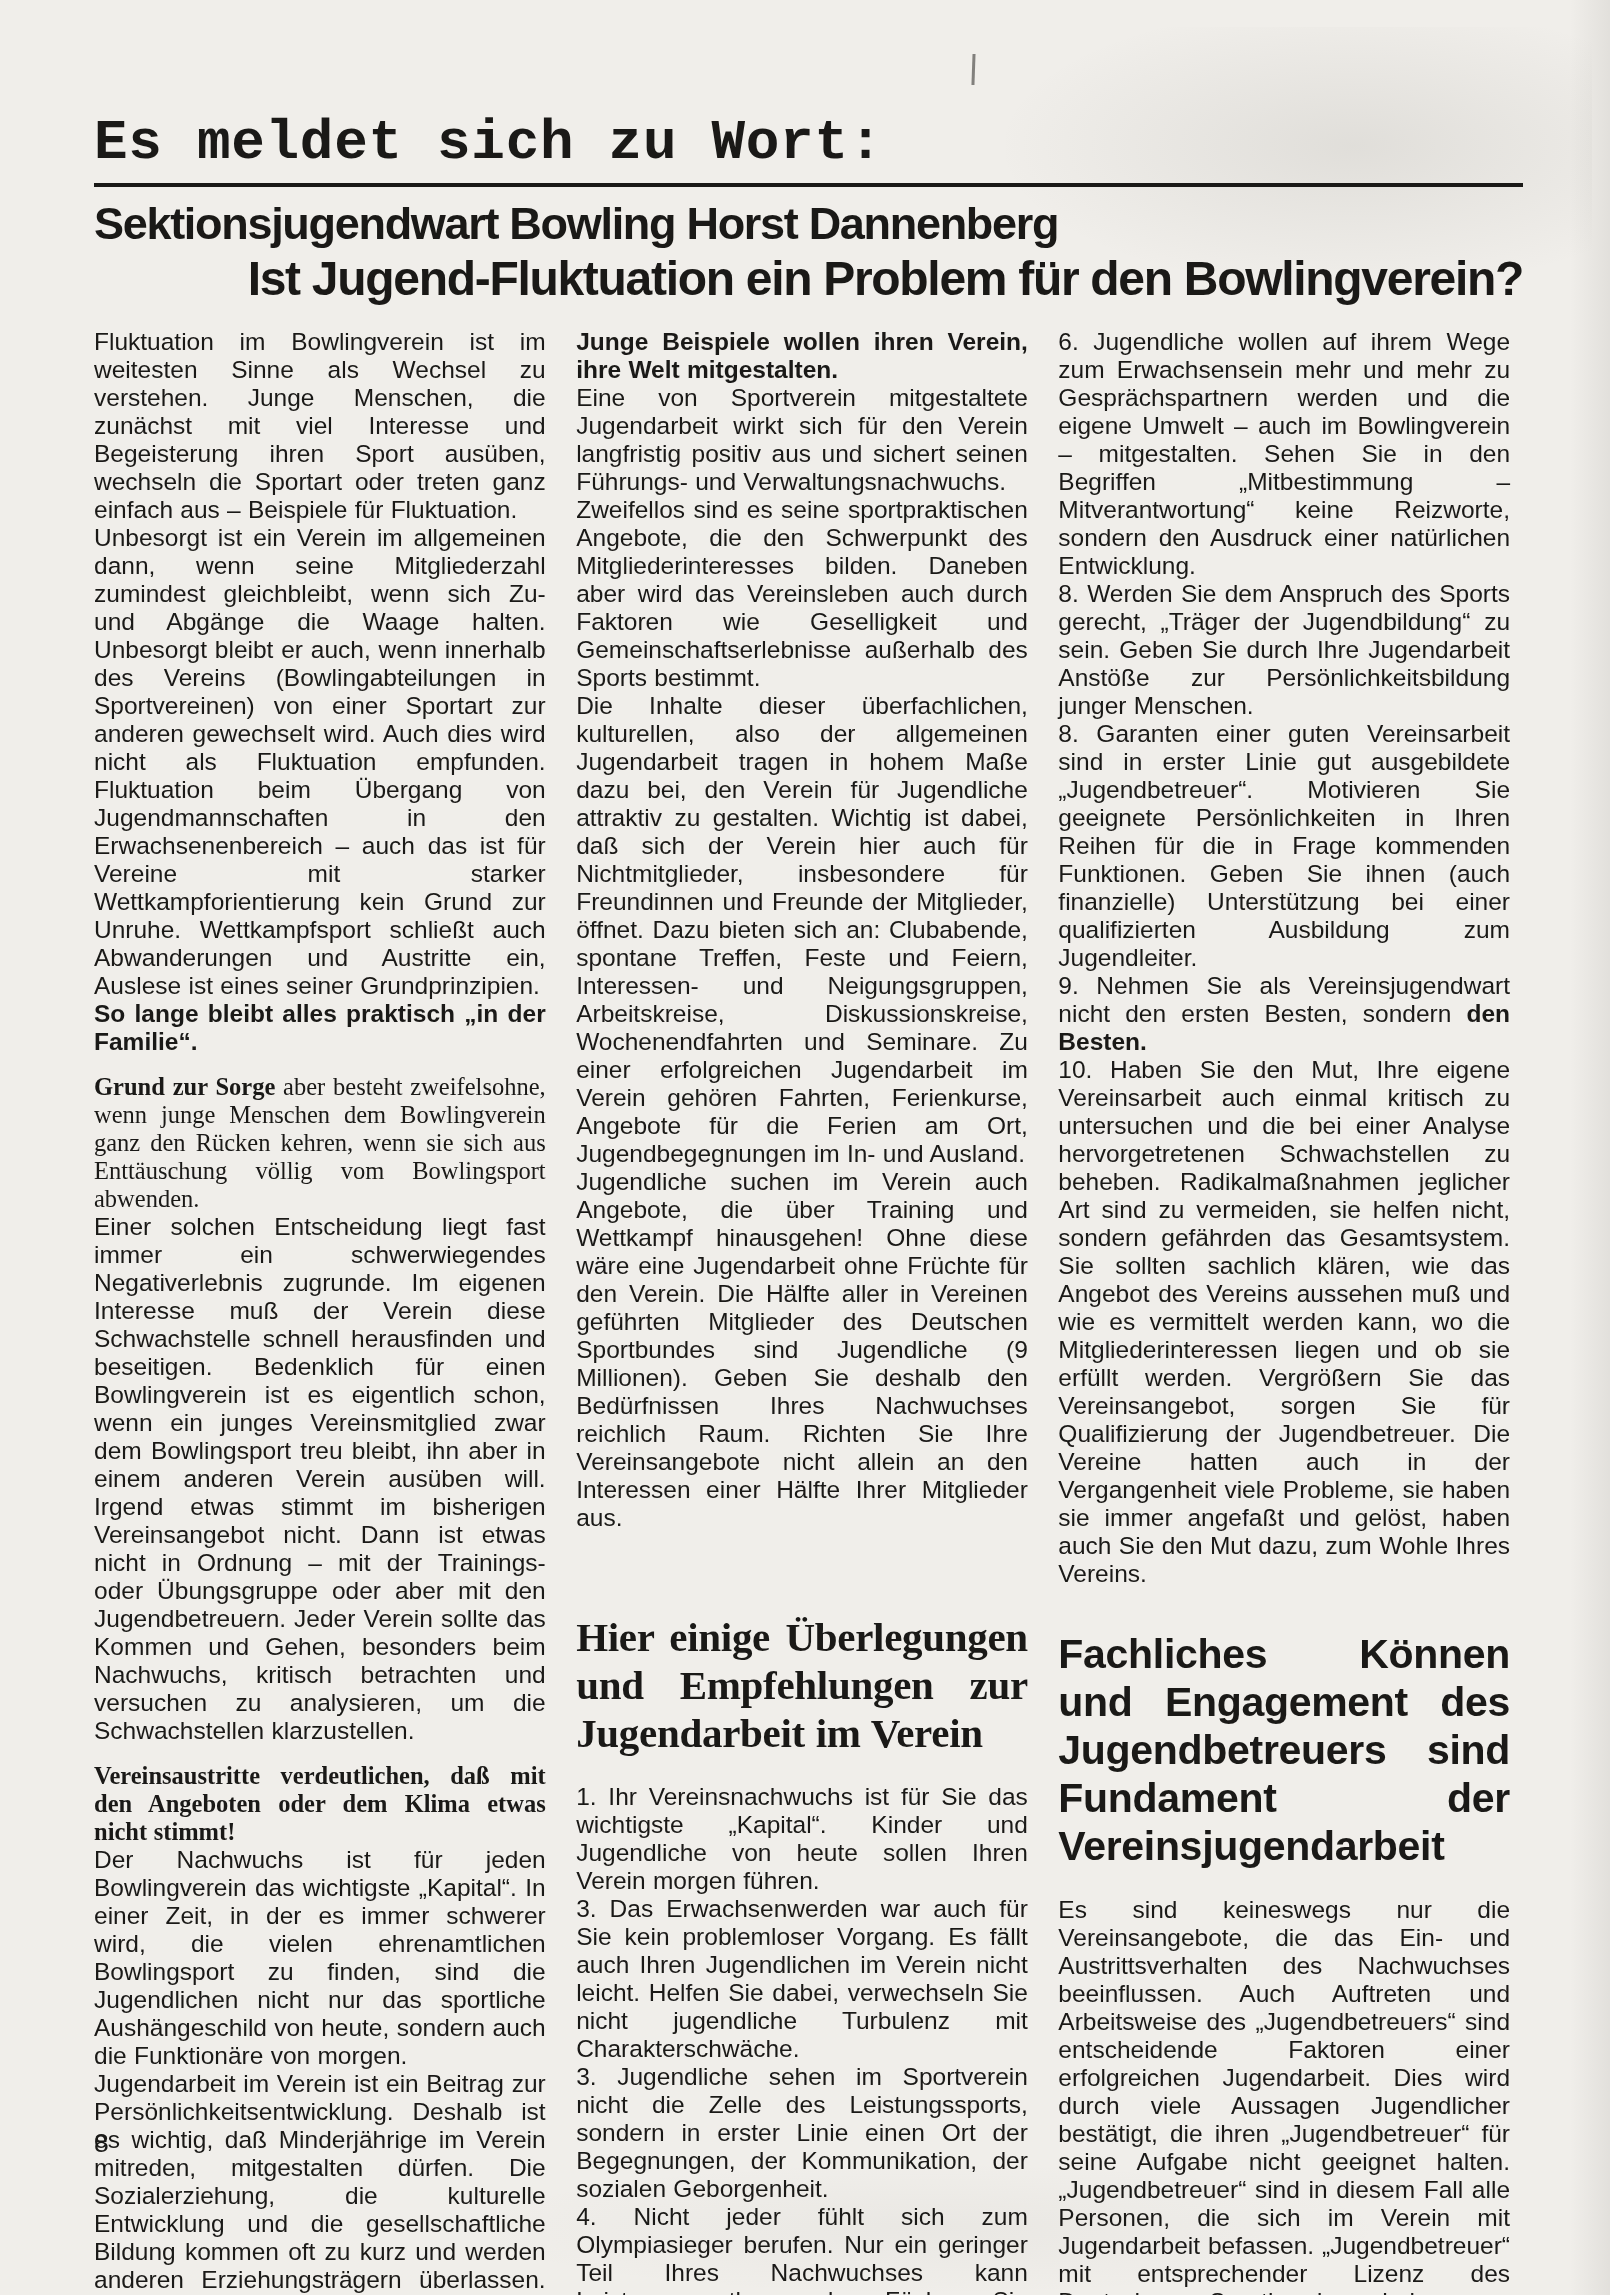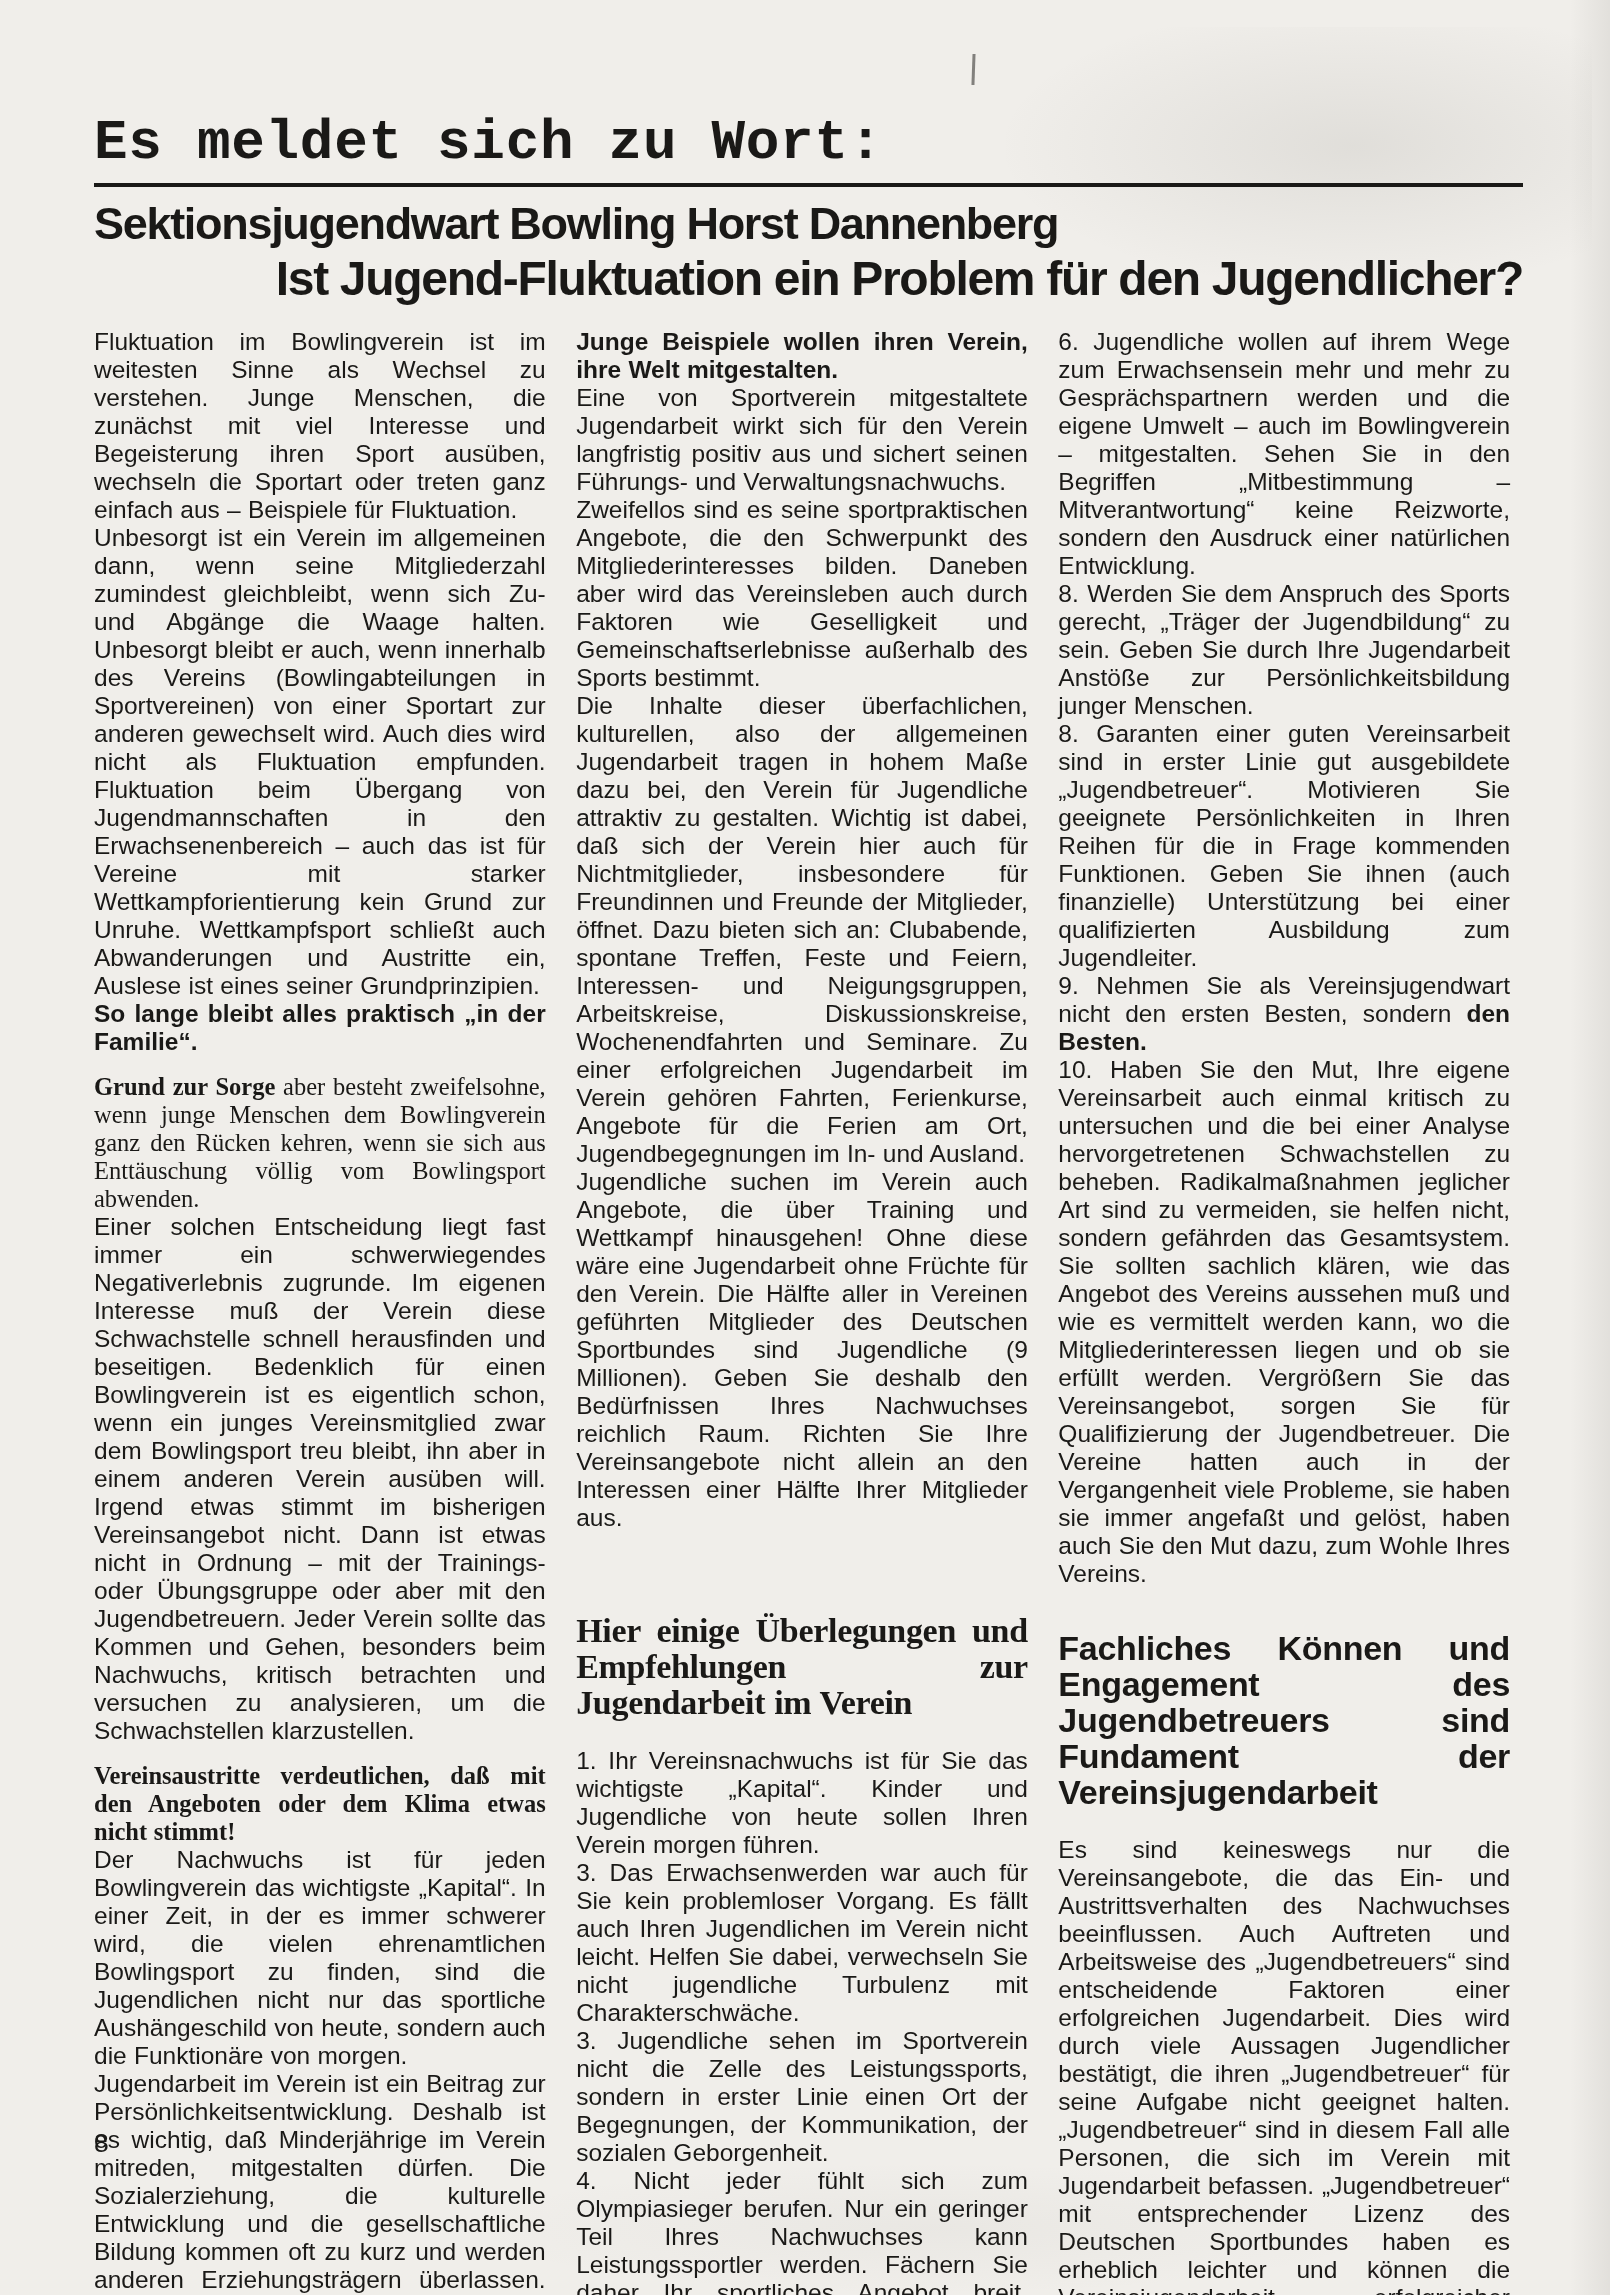--- a/index.html
+++ b/index.html
@@ -58,21 +58,21 @@
     margin:0;
     font-size:24.5px;line-height:28px;
     text-align:justify;
     hyphens:auto;-webkit-hyphens:auto;
     word-spacing:0.02em;
   }
   .col p.spaced{margin-top:17px;font-family:Liberation Serif, serif;}
   .col p .b{font-weight:bold;}
   .col p.subhead{
     font-weight:bold;
-    font-size:34px;line-height:36px;
+    font-size:41px;line-height:48px;
     margin:42px 0 26.5px 0;
     letter-spacing:-0.3px;
   }
   .col p.subhead.spaced{margin-top:81px;}
 
   .page-number{
     position:absolute;left:94px;top:2130px;
     font-size:26.5px;line-height:1;
   }
 </style>
@@ -82,21 +82,21 @@
 <div class="page">
   <div class="artifact a1"></div>
   <div class="artifact a2"></div>
   <div class="artifact a3"></div>
   <div class="tick"></div>
 
   <div class="content">
     <div class="kicker">Es meldet sich zu Wort:</div>
     <div class="rule"></div>
     <div class="author-line">Sektionsjugendwart Bowling Horst Dannenberg</div>
-    <div class="title">Ist Jugend-Fluktuation ein Problem für den Jugendlicher?</div>
+    <div class="title">Ist Jugend-Fluktuation ein Problem für den Bowlingverein?</div>
 
     <div class="columns">
       <div class="col">
           <p class="body"><span>Fluktuation im Bowlingverein ist im weitesten Sinne als Wechsel zu verstehen. Junge Menschen, die zunächst mit viel Interesse und Begeisterung ihren Sport ausüben, wechseln die Sportart oder treten ganz einfach aus – Beispiele für Fluktuation.</span></p>
           <p class="body"><span>Unbesorgt ist ein Verein im allgemeinen dann, wenn seine Mitgliederzahl zumindest gleichbleibt, wenn sich Zu- und Abgänge die Waage halten. Unbesorgt bleibt er auch, wenn innerhalb des Vereins (Bowlingabteilungen in Sportvereinen) von einer Sportart zur anderen gewechselt wird. Auch dies wird nicht als Fluktuation empfunden. Fluktuation beim Übergang von Jugendmannschaften in den Erwachsenenbereich – auch das ist für Vereine mit starker Wettkampforientierung kein Grund zur Unruhe. Wettkampfsport schließt auch Abwanderungen und Austritte ein, Auslese ist eines seiner Grundprinzipien.</span></p>
           <p class="body"><span class="b">So lange bleibt alles praktisch „in der Familie“.</span></p>
           <p class="body spaced"><span class="b">Grund zur Sorge </span><span>aber besteht zweifelsohne, wenn junge Menschen dem Bowlingverein ganz den Rücken kehren, wenn sie sich aus Enttäuschung völlig vom Bowlingsport abwenden.</span></p>
           <p class="body"><span>Einer solchen Entscheidung liegt fast immer ein schwerwiegendes Negativerlebnis zugrunde. Im eigenen Interesse muß der Verein diese Schwachstelle schnell herausfinden und beseitigen. Bedenklich für einen Bowlingverein ist es eigentlich schon, wenn ein junges Vereinsmitglied zwar dem Bowlingsport treu bleibt, ihn aber in einem anderen Verein ausüben will. Irgend etwas stimmt im bisherigen Vereinsangebot nicht. Dann ist etwas nicht in Ordnung – mit der Trainings- oder Übungsgruppe oder aber mit den Jugendbetreuern. Jeder Verein sollte das Kommen und Gehen, besonders beim Nachwuchs, kritisch betrachten und versuchen zu analysieren, um die Schwachstellen klarzustellen.</span></p>
           <p class="body spaced"><span class="b">Vereinsaustritte verdeutlichen, daß mit den Angeboten oder dem Klima etwas nicht stimmt!</span></p>
           <p class="body"><span>Der Nachwuchs ist für jeden Bowlingverein das wichtigste „Kapital“. In einer Zeit, in der es immer schwerer wird, die vielen ehrenamtlichen Bowlingsport zu finden, sind die Jugendlichen nicht nur das sportliche Aushängeschild von heute, sondern auch die Funktionäre von morgen.</span></p>

